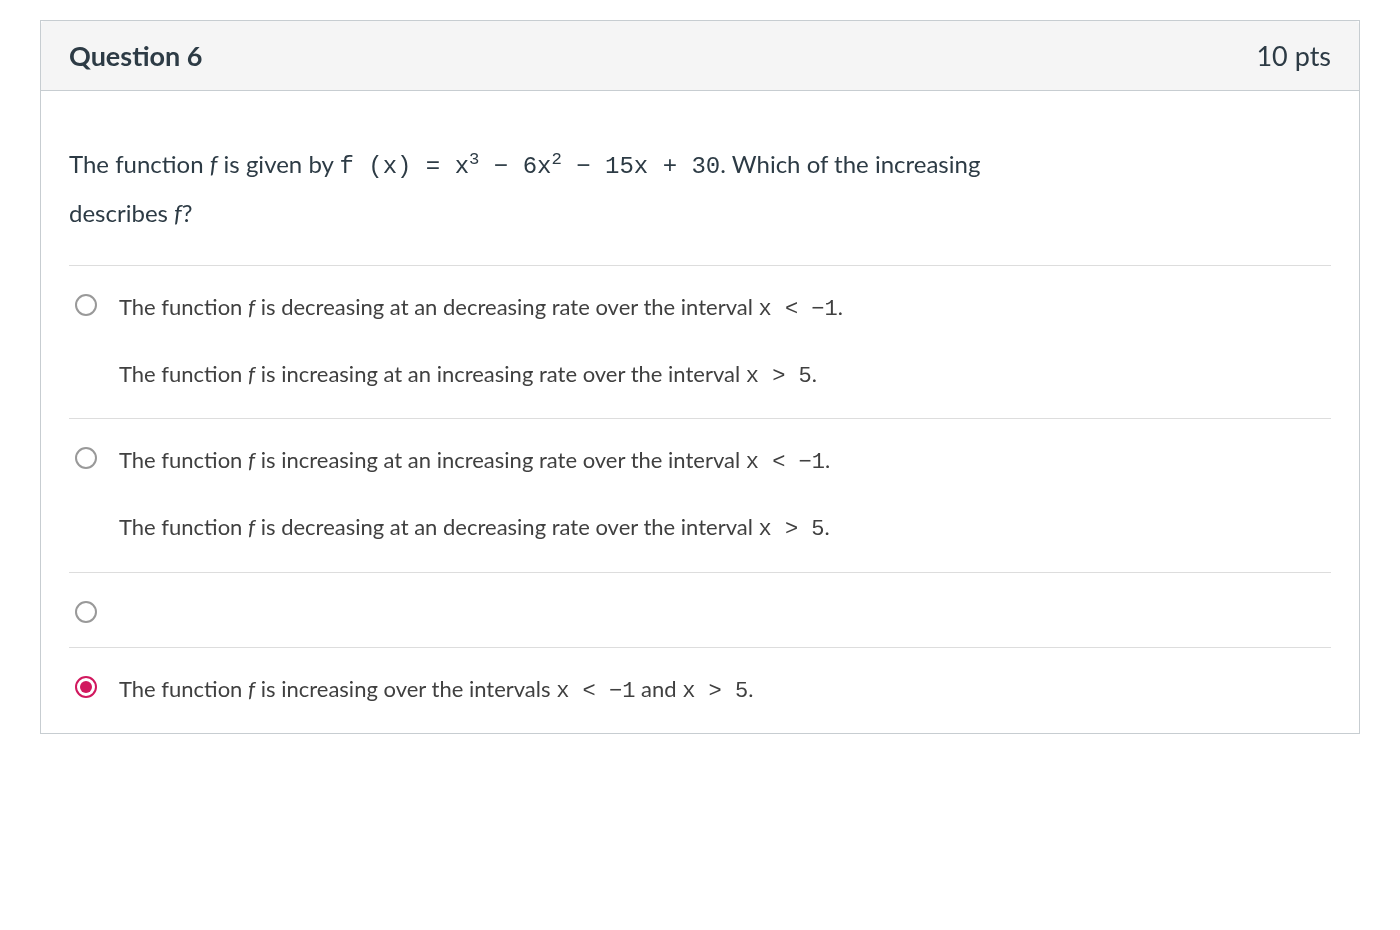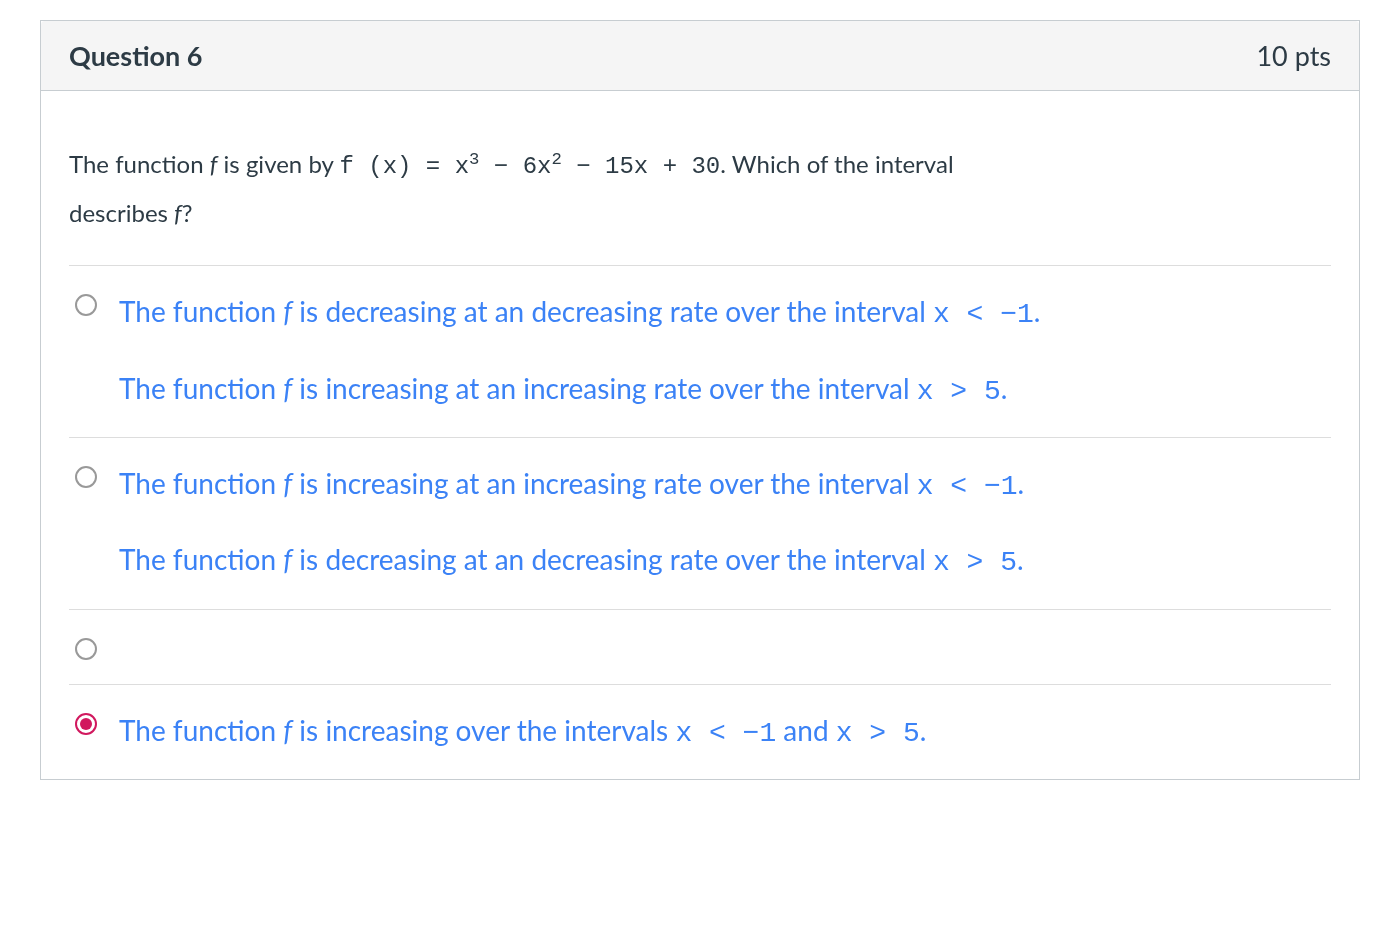--- a/index.html
+++ b/index.html
@@ -73,41 +73,41 @@
     content: "";
     position: absolute;
     width: 12px;
     height: 12px;
     background: #d1185e;
     border-radius: 50%;
     top: 3px;
     left: 3px;
   }
   .answer-text {
-    font-size: 28px;
+    font-size: 22px;
     line-height: 1.55;
-    color: #3b82f6;
+    color: #404040;
   }
   .answer-text .line2 {
     margin-top: 30px;
   }
   .mi { font-family: Liberation Mono, monospace; }
   .sup { vertical-align: super; font-size: 0.72em; line-height: 0; }
 </style>
 </head>
 <body>
 
 <div class="question-card">
   <div class="question-header">
     <div class="question-title">Question 6</div>
     <div class="question-points">10 pts</div>
   </div>
   <div class="question-body">
     <div class="prompt">
-      <span>The function </span><span style="font-style:italic">f</span><span> is given by </span><span class="mi">f (x) = x</span><span class="mi sup">3</span><span class="mi"> − 6x</span><span class="mi sup">2</span><span class="mi"> − 15x + 30</span><span>. Which of the interval</span><br>
+      <span>The function </span><span style="font-style:italic">f</span><span> is given by </span><span class="mi">f (x) = x</span><span class="mi sup">3</span><span class="mi"> − 6x</span><span class="mi sup">2</span><span class="mi"> − 15x + 30</span><span>. Which of the increasing</span><br>
       <span>describes </span><span style="font-style:italic">f</span><span>?</span>
     </div>
 
     <div class="answers">
 
       <div class="answer-row">
         <div class="radio"></div>
         <div class="answer-text">
           <div><span>The function </span><span style="font-style:italic">f</span><span> is decreasing at an decreasing rate over the interval </span><span class="mi">x &lt; −1</span>.</div>
           <div class="line2"><span>The function </span><span style="font-style:italic">f</span><span> is increasing at an increasing rate over the interval </span><span class="mi">x &gt; 5</span>.</div>

